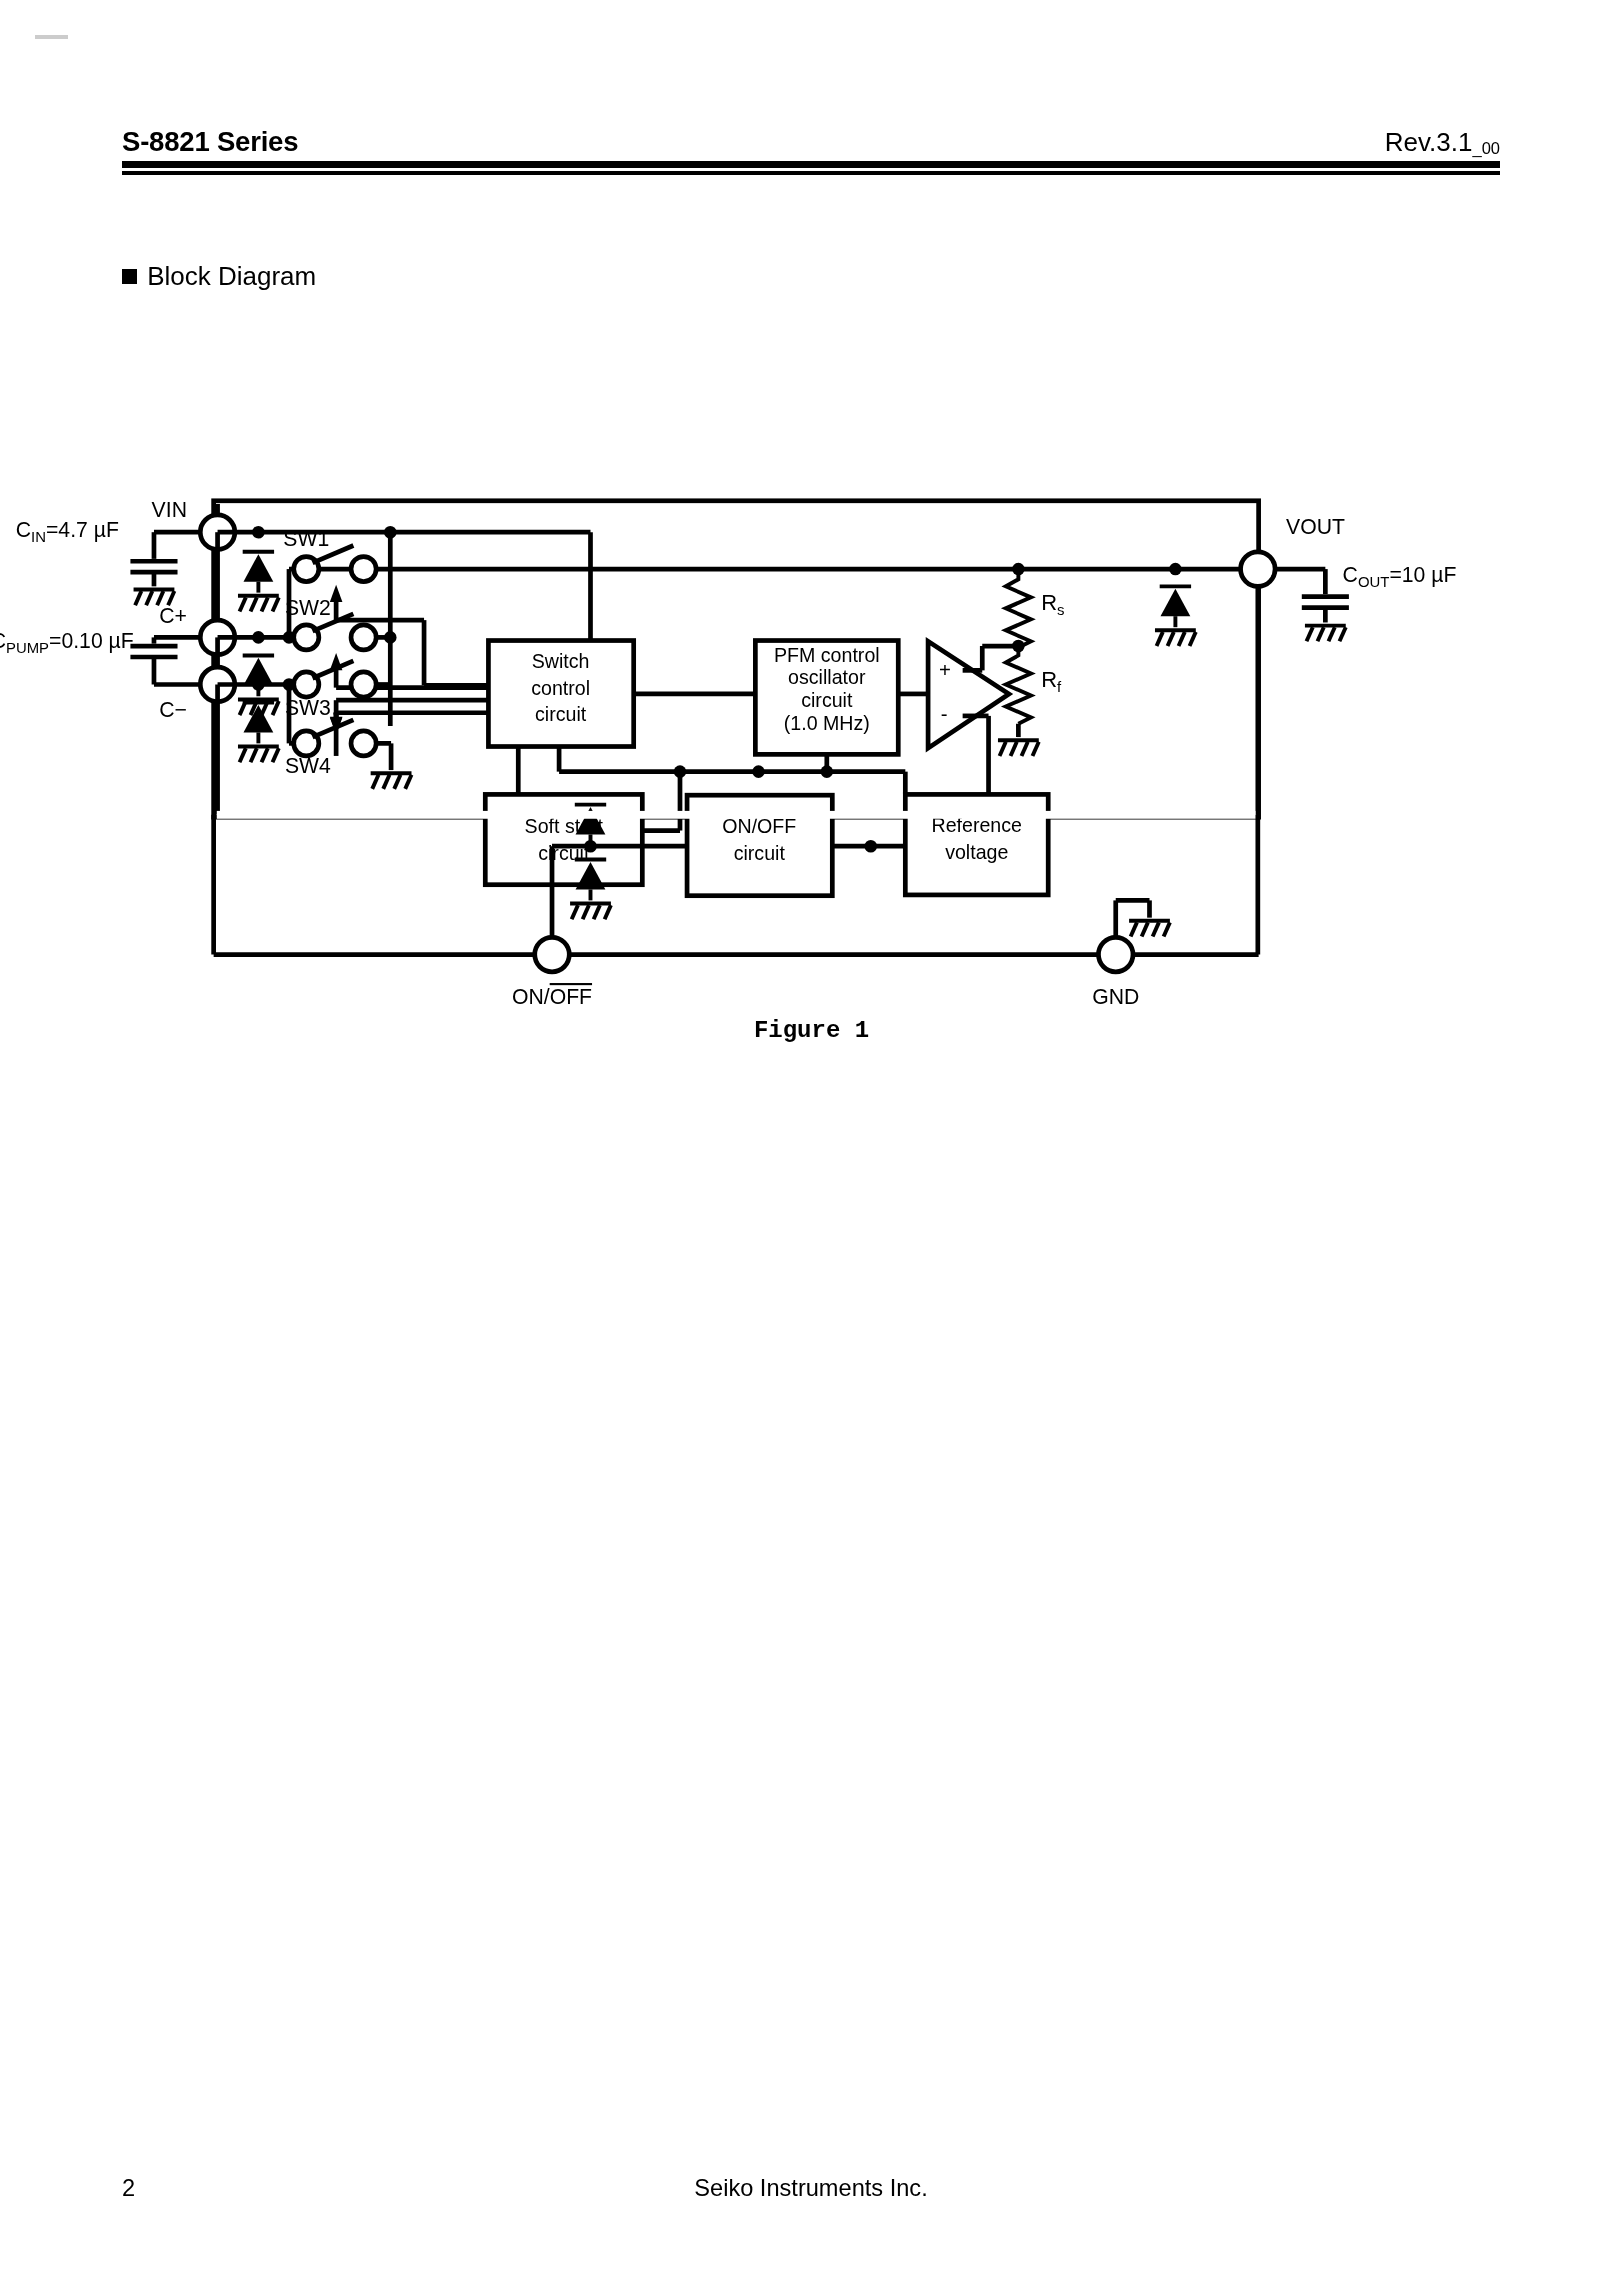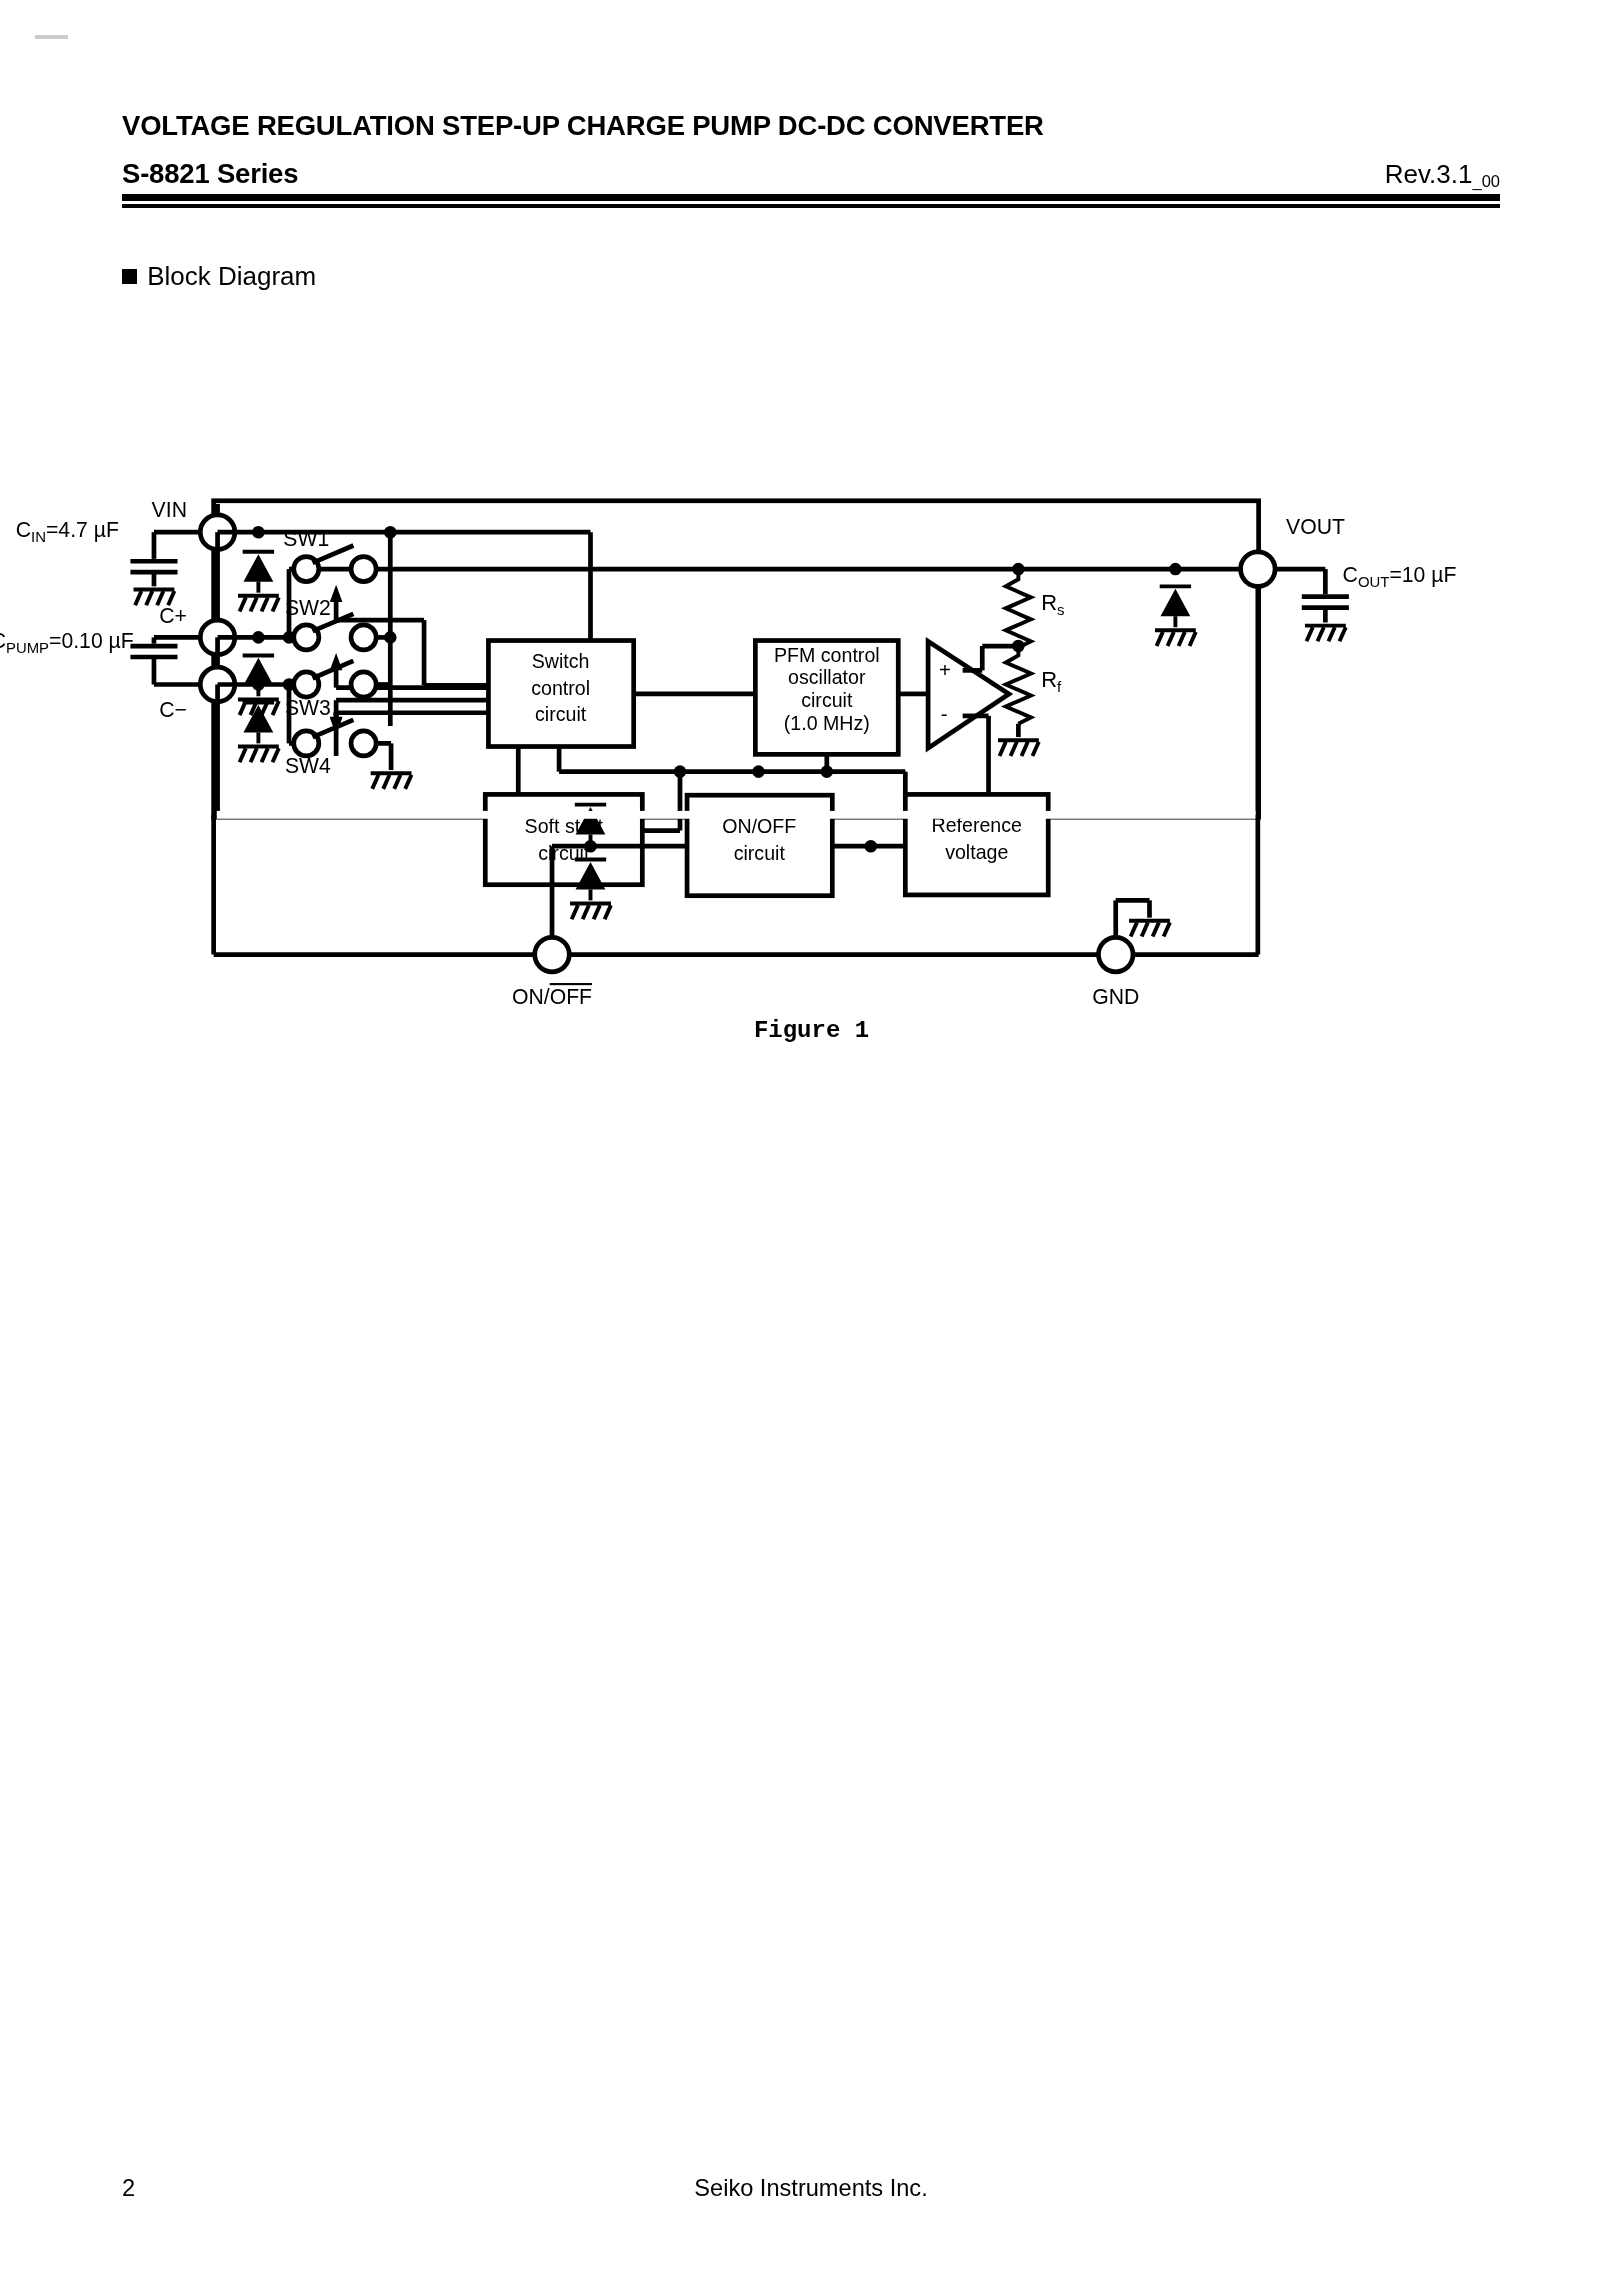--- a/index.html
+++ b/index.html
@@ -171,21 +171,20 @@
     height: 3.9px;
     background: #cccccc;
   }
 </style>
 </head>
 <body>
 
 <div id="scan-artifact"></div>
 
 <div id="page-header">
-  <div class="hdr-title">VOLTAGE REGULATION STEP-UP CHARGE PUMP DC-DC CONVERTER</div>
   <div class="hdr-row2">
     <div class="hdr-series">S-8821 Series</div>
     <div class="hdr-rev"><span>Rev.3.1</span><span class="sub">_00</span></div>
   </div>
   <div class="hdr-rule-thick"></div>
   <div class="hdr-rule-thin"></div>
 </div>
 
 <div id="section-heading">
   <span class="sq-bullet"></span>

